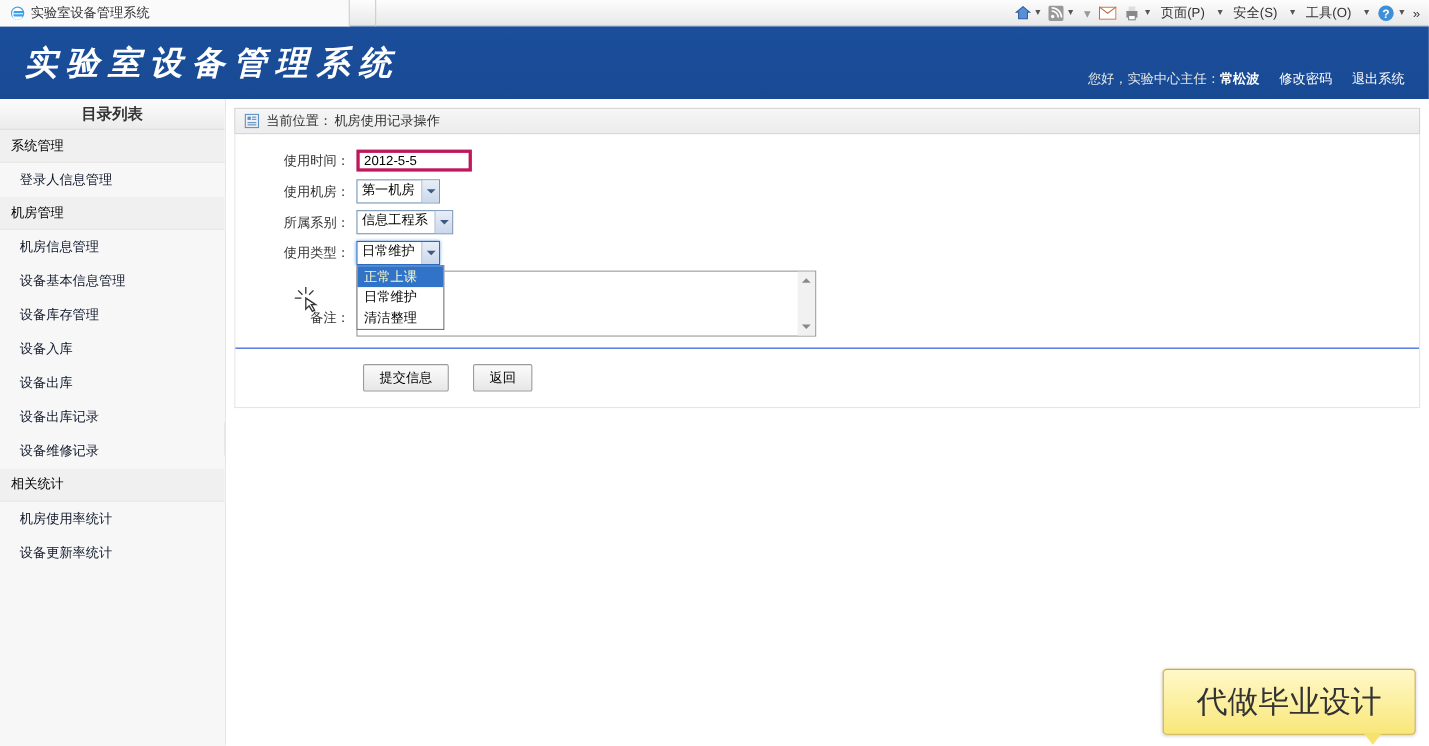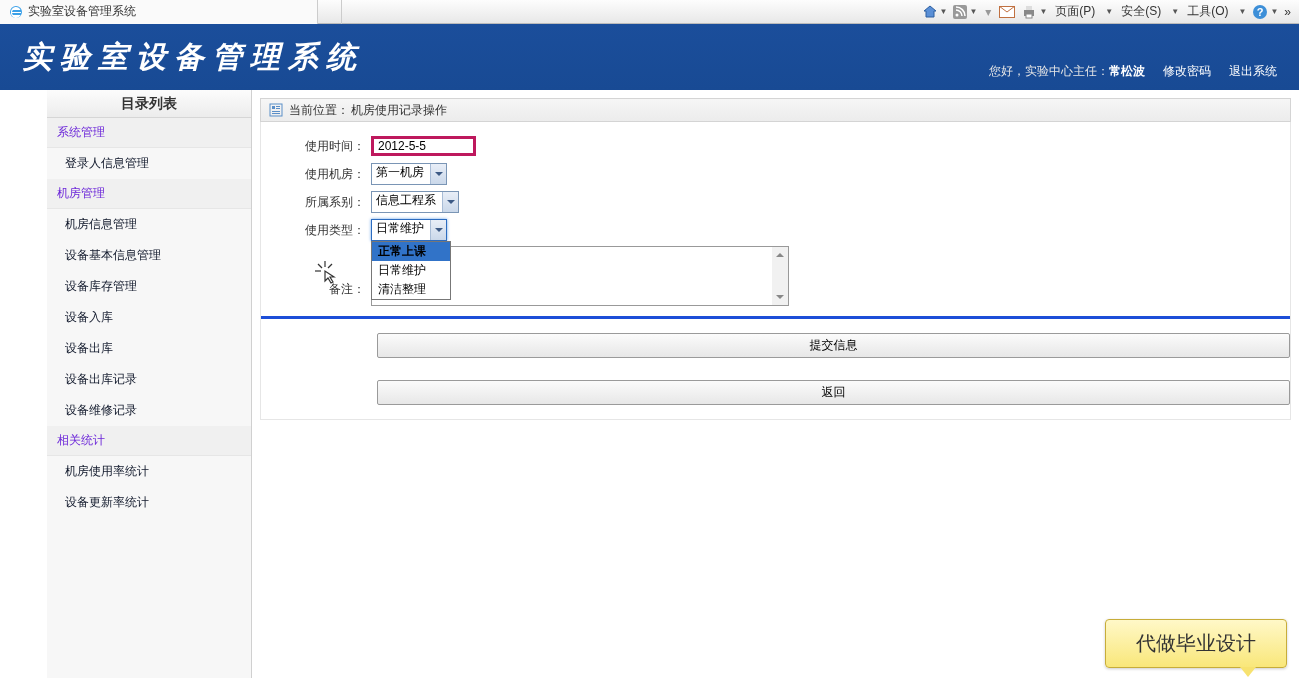--- a/index.html
+++ b/index.html
@@ -20,57 +20,57 @@
 
 .app-header { height: 66px; background: linear-gradient(#1b4e9b,#184a94); display: flex; align-items: center; padding: 0 22px; color: #fff; }
 .app-title { font-size: 30px; font-style: italic; font-family: "KaiTi","STKaiti",serif; letter-spacing: 8px; font-weight: bold; }
 .app-user { margin-left: auto; margin-top: 28px; font-size: 12px; display: flex; align-items: center; gap: 18px; }
 .app-user .hello { color: #e6e6e6; }
 .app-user .uname { color: #fff; font-weight: bold; }
 .app-link { color: #fff; text-decoration: none; }
 
 
 .main { display: flex; height: calc(678px - 24px - 66px); }
-.sidebar { width: 205px; background: #f7f7f7; border-right: 1px solid #d0d0d0; position: relative; overflow-y: auto; margin-left: 47px; }
+.sidebar { width: 205px; background: #f7f7f7; border-right: 1px solid #d0d0d0; position: relative; overflow-y: auto; }
 .sidebar-title { height: 28px; background: linear-gradient(#fcfcfc,#ececec); border-bottom: 1px solid #d6d6d6; display: flex; align-items: center; justify-content: center; font-size: 14px; font-weight: bold; color: #333; }
-.cat { padding: 6px 10px; background: #f0f0f0; color: #6d28d9; font-size: 12px; border-bottom: 1px solid #e6e6e6; }
+.cat { padding: 6px 10px; background: #f0f0f0; color: #000000; font-size: 12px; border-bottom: 1px solid #e6e6e6; }
 .item { padding: 7px 18px; color: #0f172a; font-size: 12px; cursor: pointer; }
 .split { position: absolute; right: -6px; top: 0; bottom: 0; width: 6px; cursor: col-resize; }
 .split-dot { position: absolute; left: 0; top: 50%; width: 6px; height: 30px; background: #dcdcdc; }
 
 .content { flex: 1; padding: 8px 8px; background: #fff; }
 .location { height: 24px; background: linear-gradient(#f6f6f6,#ececec); border: 1px solid #d4d4d4; display: flex; align-items: center; padding: 0 8px; font-size: 12px; color: #333; }
 .loc-icon { width: 14px; height: 14px; margin-right: 6px; }
 
 .form-area { border: 1px solid #e6e6e6; border-top: none; }
 .form-row { display: flex; align-items: center; min-height: 28px; padding: 2px 0; }
 .form-label { width: 110px; text-align: right; padding-right: 6px; font-size: 12px; color: #333; position: relative; }
 .form-ctl { display: flex; align-items: flex-start; position: relative; }
 .txt { border: 3px solid #be185d; height: 20px; padding: 0 4px; font-size: 12px; width: 105px; }
 .sel { border: 1px solid #7a95b5; height: 22px; font-size: 12px; background: #fff; padding: 0 18px 0 4px; appearance: none; position: relative; }
 .sel-wrap { position: relative; display: inline-block; }
 .sel-arr { position: absolute; right: 1px; top: 1px; width: 16px; height: calc(100% - 2px); background: linear-gradient(#e8eef7,#cad8ea); border-left: 1px solid #a8bcd6; display: flex; align-items: center; justify-content: center; pointer-events: none; }
 .sel-arr::after { content: ""; border-left: 4px solid transparent; border-right: 4px solid transparent; border-top: 4px solid #3d5a85; }
 .sel-active .sel { border-color: #2c6cc0; box-shadow: 0 0 3px #6aa3e8; }
 .dropdown-list { position: absolute; top: 22px; left: 0; border: 1px solid #777; background: #fff; min-width: 80px; z-index: 10; }
 .dd-opt { padding: 1px 6px; font-size: 12px; }
-.dd-opt.hl { background: #3173c8; color: #000000; font-weight: bold; }
+.dd-opt.hl { background: #3173c8; color: #fef9c3; }
 textarea.remark { width: 418px; height: 60px; border: 1px solid #999; font-size: 12px; resize: none; }
 .ta-scroll { position: absolute; right: 1px; top: 1px; width: 16px; height: 58px; background: #f1f1f1; }
 .ta-scroll .up, .ta-scroll .dn { height: 16px; display: flex; align-items: center; justify-content: center; }
 .ta-scroll .up::after { content: ""; border-left: 4px solid transparent; border-right: 4px solid transparent; border-bottom: 4px solid #888; }
 .ta-scroll .dn::after { content: ""; border-left: 4px solid transparent; border-right: 4px solid transparent; border-top: 4px solid #888; }
 .ta-scroll .dn { position: absolute; bottom: 0; left: 0; right: 0; }
 
-.btn-row { display: flex; gap: 22px; padding: 14px 0 14px 116px; border-top: 3px solid #1d4ed8; flex-direction: column; }
+.btn-row { display: flex; gap: 22px; padding: 14px 0 14px 116px; border-top: 1px solid #1d4ed8; }
 .btn { border: 1px solid #9a9a9a; background: linear-gradient(#fbfbfb,#e7e7e7); padding: 3px 14px; font-size: 12px; cursor: pointer; border-radius: 2px; }
 
 .cursor-click { position: absolute; left: 50px; top: 2px; pointer-events: none; }
 
-.tooltip { position: fixed; right: 12px; bottom: 10px; background: linear-gradient(#fff8c8,#f9e77a); border: 1px solid #c7ad3a; border-radius: 4px; padding: 10px 30px; font-size: 20px; font-family: Liberation Serif, serif; color: #333; box-shadow: 0 1px 3px rgba(0,0,0,0.2); margin-top: 20px; }
+.tooltip { position: fixed; right: 12px; bottom: 10px; background: linear-gradient(#fff8c8,#f9e77a); border: 1px solid #c7ad3a; border-radius: 4px; padding: 10px 30px; font-size: 28px; font-family: Liberation Serif, serif; color: #333; box-shadow: 0 1px 3px rgba(0,0,0,0.2); margin-top: 20px; }
 .tooltip::after { content: ""; position: absolute; right: 30px; bottom: -10px; border-left: 8px solid transparent; border-right: 8px solid transparent; border-top: 10px solid #f7e270; }
 </style>
 </head>
 <body>
 
 <div class="browser-bar">
   <div class="tab">
     <span class="tab-icon">
       <svg viewBox="0 0 16 16">
           <circle cx="8" cy="8" r="6" fill="#3aa0e8"></circle>

